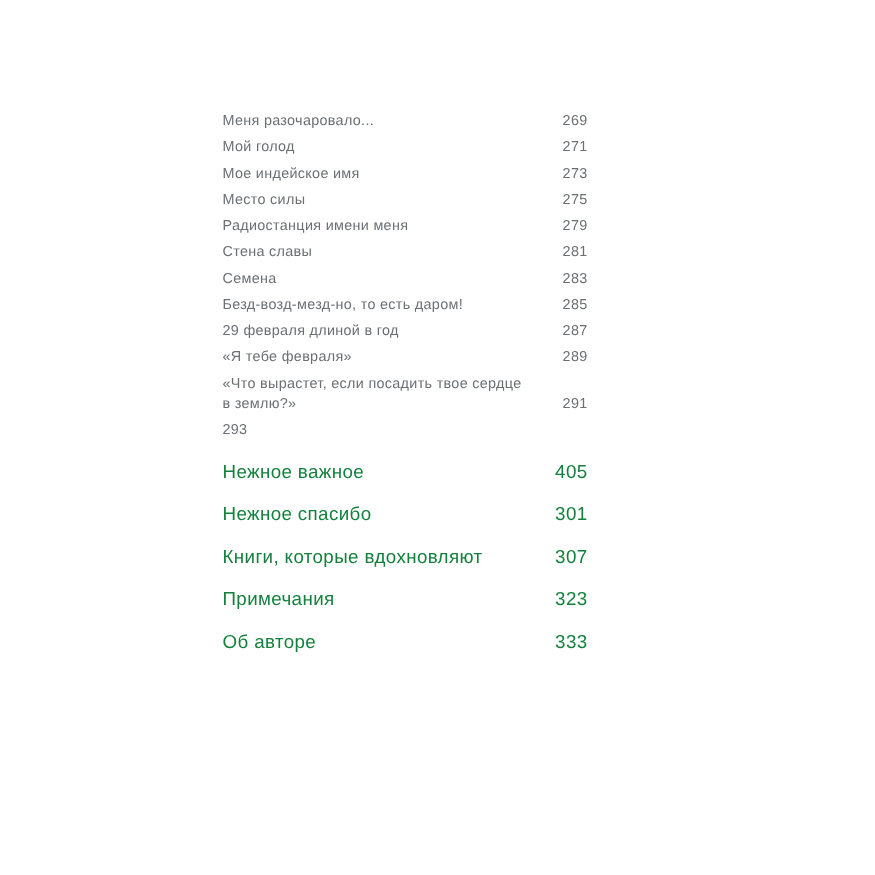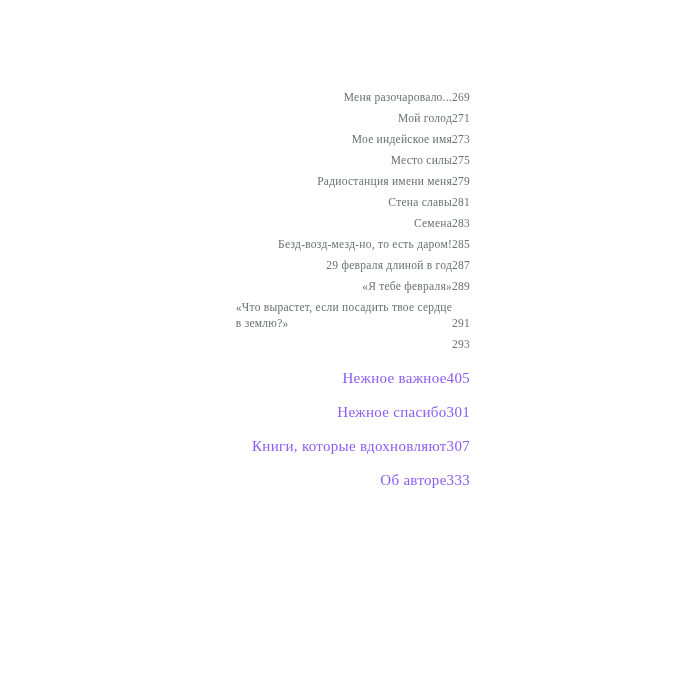--- a/index.html
+++ b/index.html
@@ -16,23 +16,22 @@
     overflow: hidden;
   }
   .toc {
     position: absolute;
     left: 178px;
     top: 89px;
     width: 292px;
   }
   .row {
     display: flex;
-    justify-content: flex-end;
+    justify-content: space-between;
     align-items: flex-end;
-    font-family: Liberation Serif, serif;
   }
   .row .title {
     white-space: pre-line;
     max-width: 252px;
   }
   .row .pagenum {
     flex: 0 0 auto;
     text-align: right;
   }
   .chapter-row {
@@ -42,21 +41,21 @@
     color: #6b6f73;
     margin-bottom: 5px;
   }
   .section-list {
     margin-top: 16px;
   }
   .section-row {
     font-size: 15px;
     line-height: 20px;
     letter-spacing: 0.3px;
-    color: #8b5cf6;
+    color: #15803d;
     margin-bottom: 14px;
   }
 </style>
 </head>
 <body>
 
 <div class="page">
   <div class="toc">
     <div class="chapter-list">
         <div class="row chapter-row">
@@ -115,18 +114,22 @@
   </div>
         <div class="row section-row">
     <span class="title">Нежное спасибо</span>
     <span class="pagenum">301</span>
   </div>
         <div class="row section-row">
     <span class="title">Книги, которые вдохновляют</span>
     <span class="pagenum">307</span>
   </div>
         <div class="row section-row">
+    <span class="title">Примечания</span>
+    <span class="pagenum">323</span>
+  </div>
+        <div class="row section-row">
     <span class="title">Об авторе</span>
     <span class="pagenum">333</span>
   </div>
       </div>
   </div>
 </div>
 
 </body></html>

